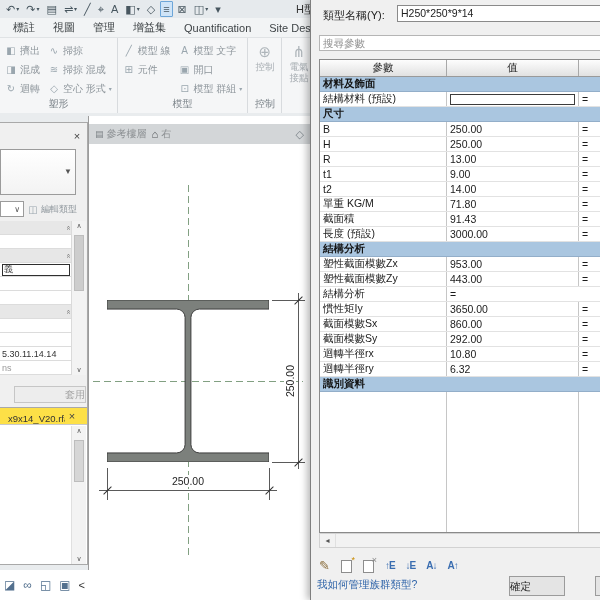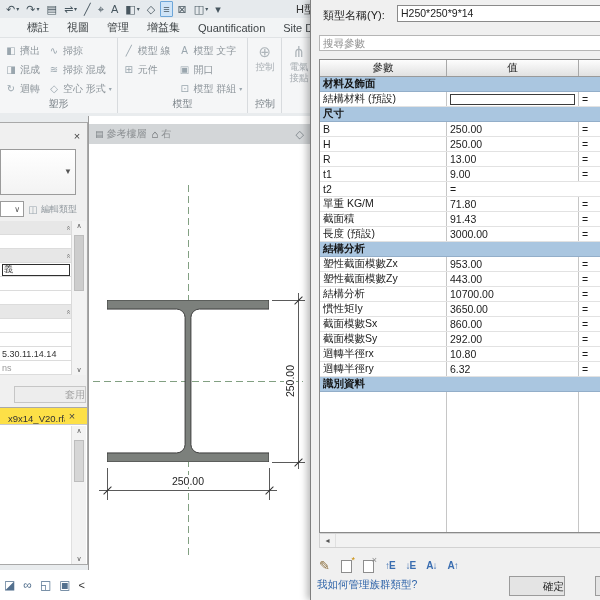--- a/index.html
+++ b/index.html
@@ -7,21 +7,21 @@
   #app{position:relative;width:600px;height:600px;background:#e9ecee;
        font-family:"Liberation Sans","DejaVu Sans",sans-serif;color:#222;overflow:hidden}
   .abs{position:absolute}
 
   
   .qat{left:0;top:0;width:600px;height:18px;background:#e6eaed;display:flex;align-items:center;padding-left:4px;gap:3px}
   .qicon{font-size:11px;color:#47565f;height:16px;display:inline-flex;align-items:center;padding:0 2px;line-height:16px}
   .qicon.active{background:#cfe4f7;border:1px solid #6da6d8;border-radius:1px}
   .qdrop{font-size:6px;color:#47565f;margin-left:1px}
   .win-title{position:absolute;left:296px;top:2px;font-size:11px;color:#333;white-space:nowrap}
-  .tabrow{left:0;top:18px;width:600px;height:20px;background:#f2f4f5;display:flex;align-items:center;border-bottom:1px solid #e0e3e5;padding-left:18px}
+  .tabrow{left:0;top:18px;width:600px;height:20px;background:#f2f4f5;display:flex;align-items:center;border-bottom:1px solid #e0e3e5;padding-left:4px}
   .rtab{font-size:11px;color:#3f4447;padding:3px 9px;white-space:nowrap}
   .ribbon{left:0;top:38px;width:600px;height:75px;background:#f5f6f7;display:flex}
   .rpanel{position:relative;border-right:1px solid #d8dbde;height:100%}
   .rp-grid{display:grid;grid-auto-flow:column;grid-template-rows:repeat(3,19px);padding:3px 5px 0 5px;column-gap:8px}
   .ritem{display:flex;align-items:center;gap:3px;font-size:10px;color:#8d959b;white-space:nowrap}
   .ricon{font-size:10px;color:#9aa6ae;width:12px;text-align:center;flex:none}
   .rcaret{font-size:6px;color:#9aa6ae}
   .rp-label{position:absolute;bottom:2px;left:0;right:0;text-align:center;font-size:10px;color:#7d858b;white-space:nowrap}
   .rp-large{width:34px}
   .rbig{display:flex;flex-direction:column;align-items:center;padding-top:5px;font-size:9.5px;color:#a8aeb3;text-align:center}
@@ -87,21 +87,21 @@
   .tfill{flex:1;display:flex}
   .tfill .td{border-bottom:none;height:100%}
   .hscroll{position:absolute;left:8px;top:533px;width:292px;height:15px;background:#f2f2f2;border:1px solid #d2d2d2;border-right:none;display:flex;align-items:center}
   .hs-btn{width:16px;height:13px;font-size:8px;color:#555;text-align:center;line-height:13px;border-right:1px solid #e0e0e0}
   .dtools{position:absolute;left:8px;top:555px;height:18px;display:flex;align-items:flex-end;gap:11px}
   .dt{font-size:13px;position:relative;line-height:14px}
   .dt.small{font-size:10px;font-weight:bold;letter-spacing:-1px}
   .dt.doc{width:11px;height:13px;border:1px solid #8d8d8d;background:#fff;font-size:0}
   .dt.doc .docg{position:absolute;right:-4px;top:-5px;font-size:9px;line-height:9px}
   .hlink{position:absolute;left:6px;top:578px;font-size:10.5px;color:var(--link);white-space:nowrap}
-  .okbtn{position:absolute;left:198px;top:576px;width:56px;height:20px;background:#e4e4e4;border:1px solid #9b9b9b;font-size:10.5px;text-align:right;line-height:18px;color:#1c1c1c}
+  .okbtn{position:absolute;left:198px;top:576px;width:56px;height:20px;background:#e4e4e4;border:1px solid #9b9b9b;font-size:10.5px;text-align:left;line-height:18px;color:#1c1c1c}
   .btn2{position:absolute;left:284px;top:576px;width:30px;height:20px;background:#e4e4e4;border:1px solid #9b9b9b}
 </style>
 </head>
 <body>
 
 <div id="app">
 
   <div class="abs qat" id="qat">
       <span class="qicon">↶<span class="qdrop">▾</span></span>
       <span class="qicon">↷<span class="qdrop">▾</span></span>
@@ -330,20 +330,21 @@
             <div class="td c2">13.00</div>
             <div class="td c3">=</div>
           </div>
           <div class="trow">
             <div class="td c1">t1</div>
             <div class="td c2">9.00</div>
             <div class="td c3">=</div>
           </div>
           <div class="trow">
             <div class="td c1">t2</div>
+            <div class="td c2">14.00</div>
             <div class="td c3">=</div>
           </div>
           <div class="trow">
             <div class="td c1">單重 KG/M</div>
             <div class="td c2">71.80</div>
             <div class="td c3">=</div>
           </div>
           <div class="trow">
             <div class="td c1">截面積</div>
             <div class="td c2">91.43</div>
@@ -360,21 +361,20 @@
             <div class="td c2">953.00</div>
             <div class="td c3">=</div>
           </div>
           <div class="trow">
             <div class="td c1">塑性截面模數Zy</div>
             <div class="td c2">443.00</div>
             <div class="td c3">=</div>
           </div>
           <div class="trow">
             <div class="td c1">結構分析</div>
-            <div class="td c2">10700.00</div>
             <div class="td c3">=</div>
           </div>
           <div class="trow">
             <div class="td c1">慣性矩Iy</div>
             <div class="td c2">3650.00</div>
             <div class="td c3">=</div>
           </div>
           <div class="trow">
             <div class="td c1">截面模數Sx</div>
             <div class="td c2">860.00</div>

